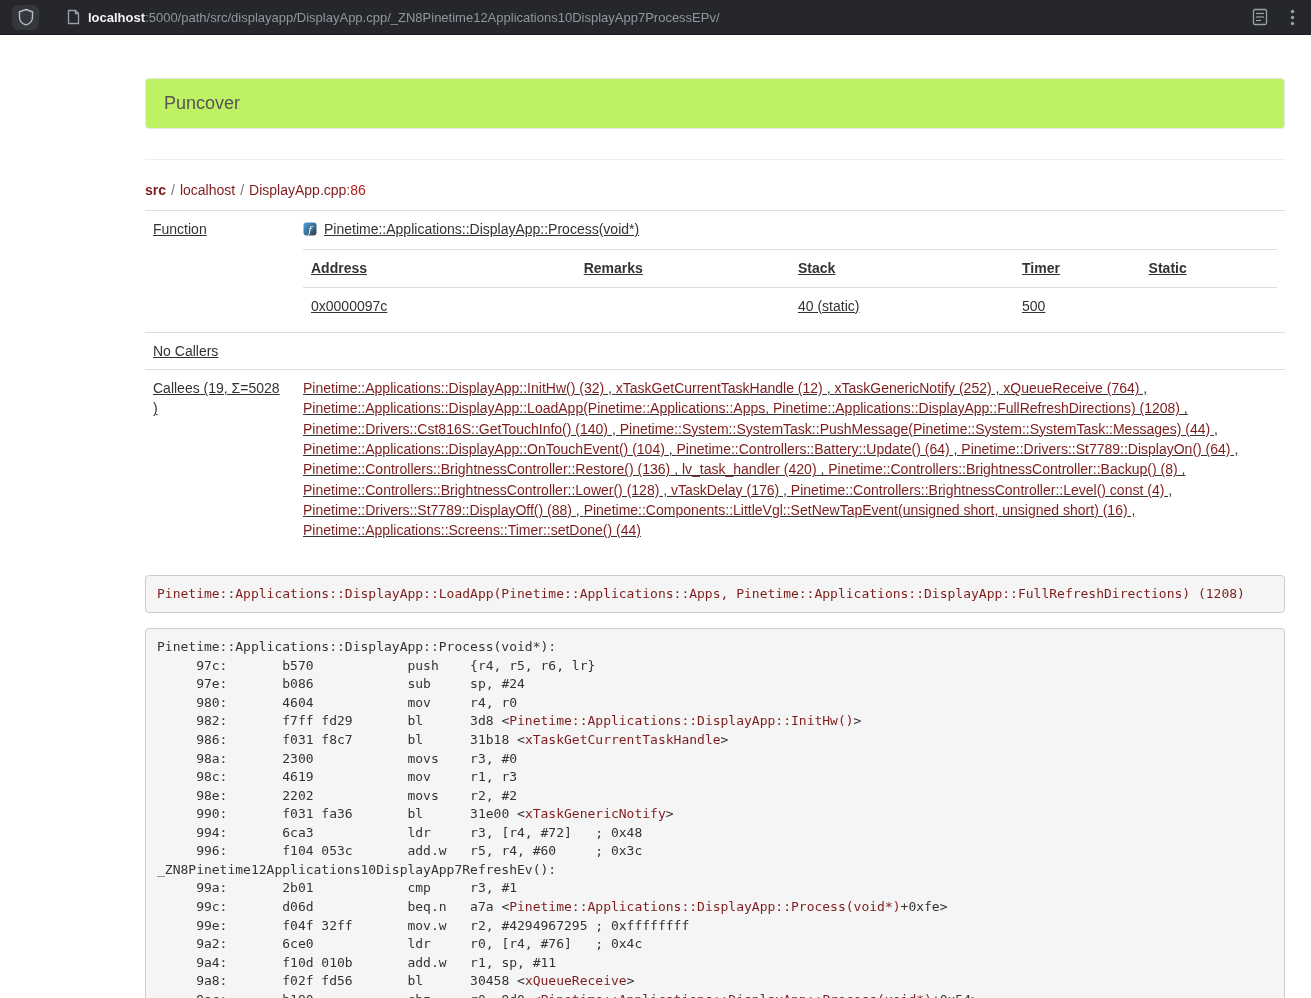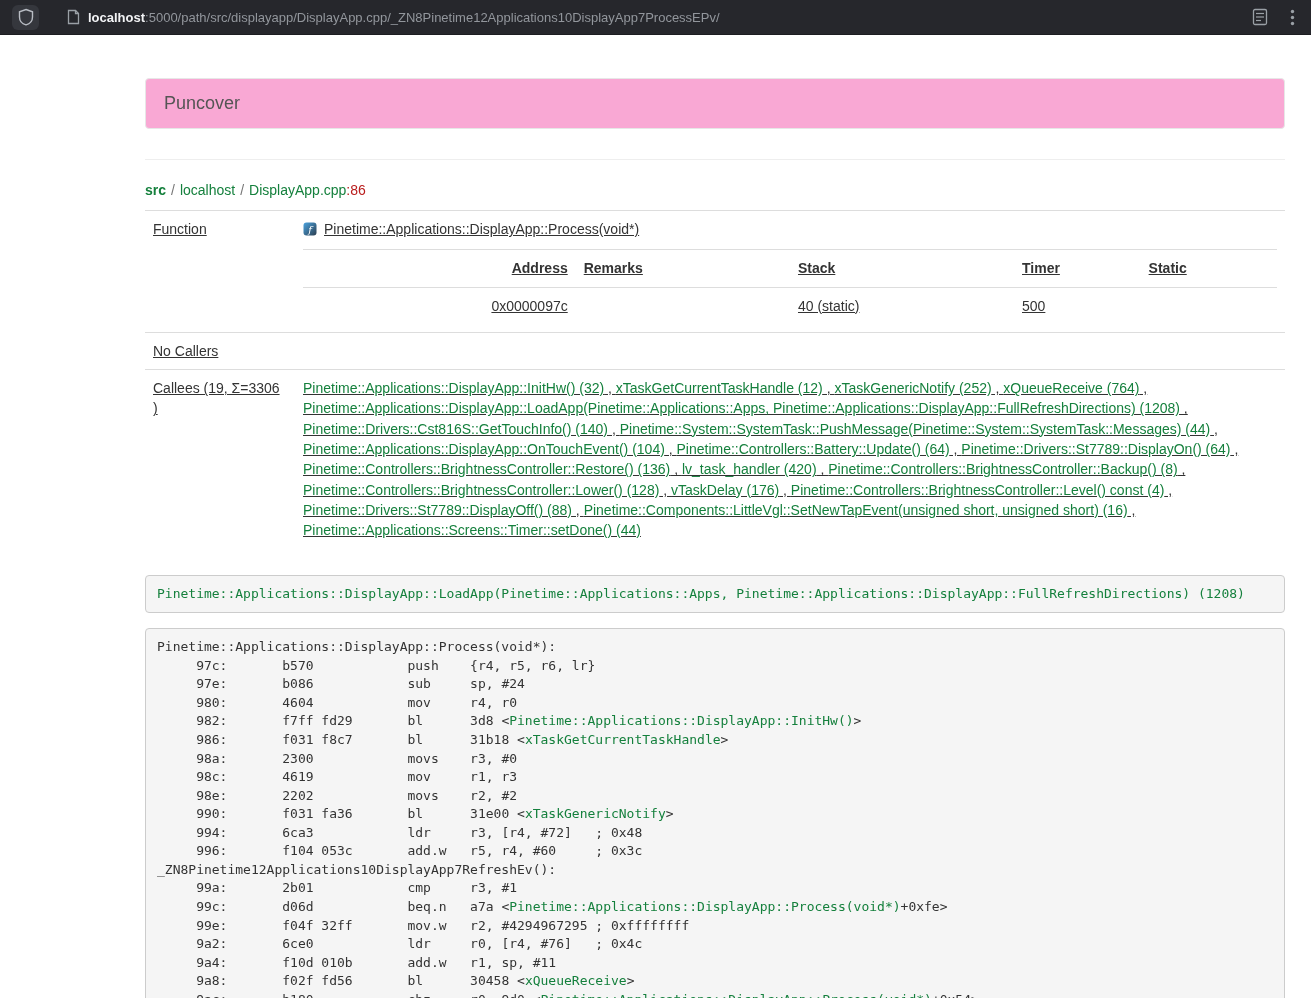--- a/index.html
+++ b/index.html
@@ -25,40 +25,40 @@
     font-size: 13px; min-width: 0; white-space: nowrap; overflow: hidden;
   }
   .url-host { color: #f2f3f5; font-weight: bold; }
   .url-rest { color: #92969c; }
   .topbar-right { display: flex; align-items: center; gap: 18px; flex: 0 0 auto; }
   .icon-btn { background: none; border: none; padding: 2px; display: flex; align-items: center; cursor: pointer; }
 
   
   .container { width: 1140px; margin-left: 145px; padding-top: 43px; }
   .navbar {
-    height: 51px; background: #f9a8d4; border: 1px solid #e7e7e7; border-radius: 4px;
+    height: 51px; background: #bef264; border: 1px solid #e7e7e7; border-radius: 4px;
     display: flex; align-items: center; padding: 0 18px; margin-bottom: 30px;
   }
   .brand { font-size: 18px; color: #555; text-decoration: none; }
   hr.rule { border: 0; border-top: 1px solid #eee; margin: 0 0 20px; }
-  a, .lnk { color: #15803d; text-decoration: none; cursor: pointer; }
+  a, .lnk { color: #7f1d1d; text-decoration: none; cursor: pointer; }
   .crumbs { margin: 0 0 10px; line-height: 20px; }
   .crumbs .strong { font-weight: bold; }
   .sep { color: #777; padding: 0 5px; }
   .suffix { color: #b91c1c; }
 
   table.tbl { width: 100%; border-collapse: collapse; margin-bottom: 26px; }
   .tbl > tbody > tr > td {
     padding: 8px; border-top: 1px solid #ddd; vertical-align: top; line-height: 1.45; text-decoration: underline;
   }
   .lblcol { width: 150px; }
   .fn-line { display: flex; align-items: center; gap: 7px; }
   table.inner { width: 100%; border-collapse: collapse; margin-top: 10px; }
   .inner th, .inner td { padding: 8px; border-top: 1px solid #ddd; text-align: left; line-height: 1.45; font-size: 14px; }
-  .inner th:nth-child(1), .inner td:nth-child(1) { width: 28%; text-align: right; }
+  .inner th:nth-child(1), .inner td:nth-child(1) { width: 28%; }
   .inner th:nth-child(2), .inner td:nth-child(2) { width: 22%; }
   .inner th:nth-child(3), .inner td:nth-child(3) { width: 23%; }
   .inner th:nth-child(4), .inner td:nth-child(4) { width: 13%; }
   .inner th:nth-child(5), .inner td:nth-child(5) { width: 14%; }
   .callees { line-height: 20px; }
 
   pre {
     font-family: "DejaVu Sans Mono", monospace; font-size: 13px; line-height: 1.42857;
     background: #f5f5f5; border: 1px solid #ccc; border-radius: 4px;
     padding: 9px 11px; margin: 0 0 15px; color: #333;
@@ -161,21 +161,21 @@
               </tr>
             </tbody>
           </table>
         </td>
       </tr>
       <tr>
         <td class="lblcol">No Callers</td>
         <td></td>
       </tr>
       <tr>
-        <td class="lblcol">Callees (19, Σ=3306 )</td>
+        <td class="lblcol">Callees (19, Σ=5028 )</td>
         <td class="callees"><a href="#" class="lnk">Pinetime::Applications::DisplayApp::InitHw() (32)</a> , <a href="#" class="lnk">xTaskGetCurrentTaskHandle (12)</a> , <a href="#" class="lnk">xTaskGenericNotify (252)</a> , <a href="#" class="lnk">xQueueReceive (764)</a> , <a href="#" class="lnk">Pinetime::Applications::DisplayApp::LoadApp(Pinetime::Applications::Apps, Pinetime::Applications::DisplayApp::FullRefreshDirections) (1208)</a> , <a href="#" class="lnk">Pinetime::Drivers::Cst816S::GetTouchInfo() (140)</a> , <a href="#" class="lnk">Pinetime::System::SystemTask::PushMessage(Pinetime::System::SystemTask::Messages) (44)</a> , <a href="#" class="lnk">Pinetime::Applications::DisplayApp::OnTouchEvent() (104)</a> , <a href="#" class="lnk">Pinetime::Controllers::Battery::Update() (64)</a> , <a href="#" class="lnk">Pinetime::Drivers::St7789::DisplayOn() (64)</a> , <a href="#" class="lnk">Pinetime::Controllers::BrightnessController::Restore() (136)</a> , <a href="#" class="lnk">lv_task_handler (420)</a> , <a href="#" class="lnk">Pinetime::Controllers::BrightnessController::Backup() (8)</a> , <a href="#" class="lnk">Pinetime::Controllers::BrightnessController::Lower() (128)</a> , <a href="#" class="lnk">vTaskDelay (176)</a> , <a href="#" class="lnk">Pinetime::Controllers::BrightnessController::Level() const (4)</a> , <a href="#" class="lnk">Pinetime::Drivers::St7789::DisplayOff() (88)</a> , <a href="#" class="lnk">Pinetime::Components::LittleVgl::SetNewTapEvent(unsigned short, unsigned short) (16)</a> , <a href="#" class="lnk">Pinetime::Applications::Screens::Timer::setDone() (44)</a></td>
       </tr>
     </tbody>
   </table>
 
   <pre class="hl"><a href="#" class="lnk">Pinetime::Applications::DisplayApp::LoadApp(Pinetime::Applications::Apps, Pinetime::Applications::DisplayApp::FullRefreshDirections) (1208)</a></pre>
 
   <pre class="code">Pinetime::Applications::DisplayApp::Process(void*):
      97c:	b570      	push	{r4, r5, r6, lr}
      97e:	b086      	sub	sp, #24

